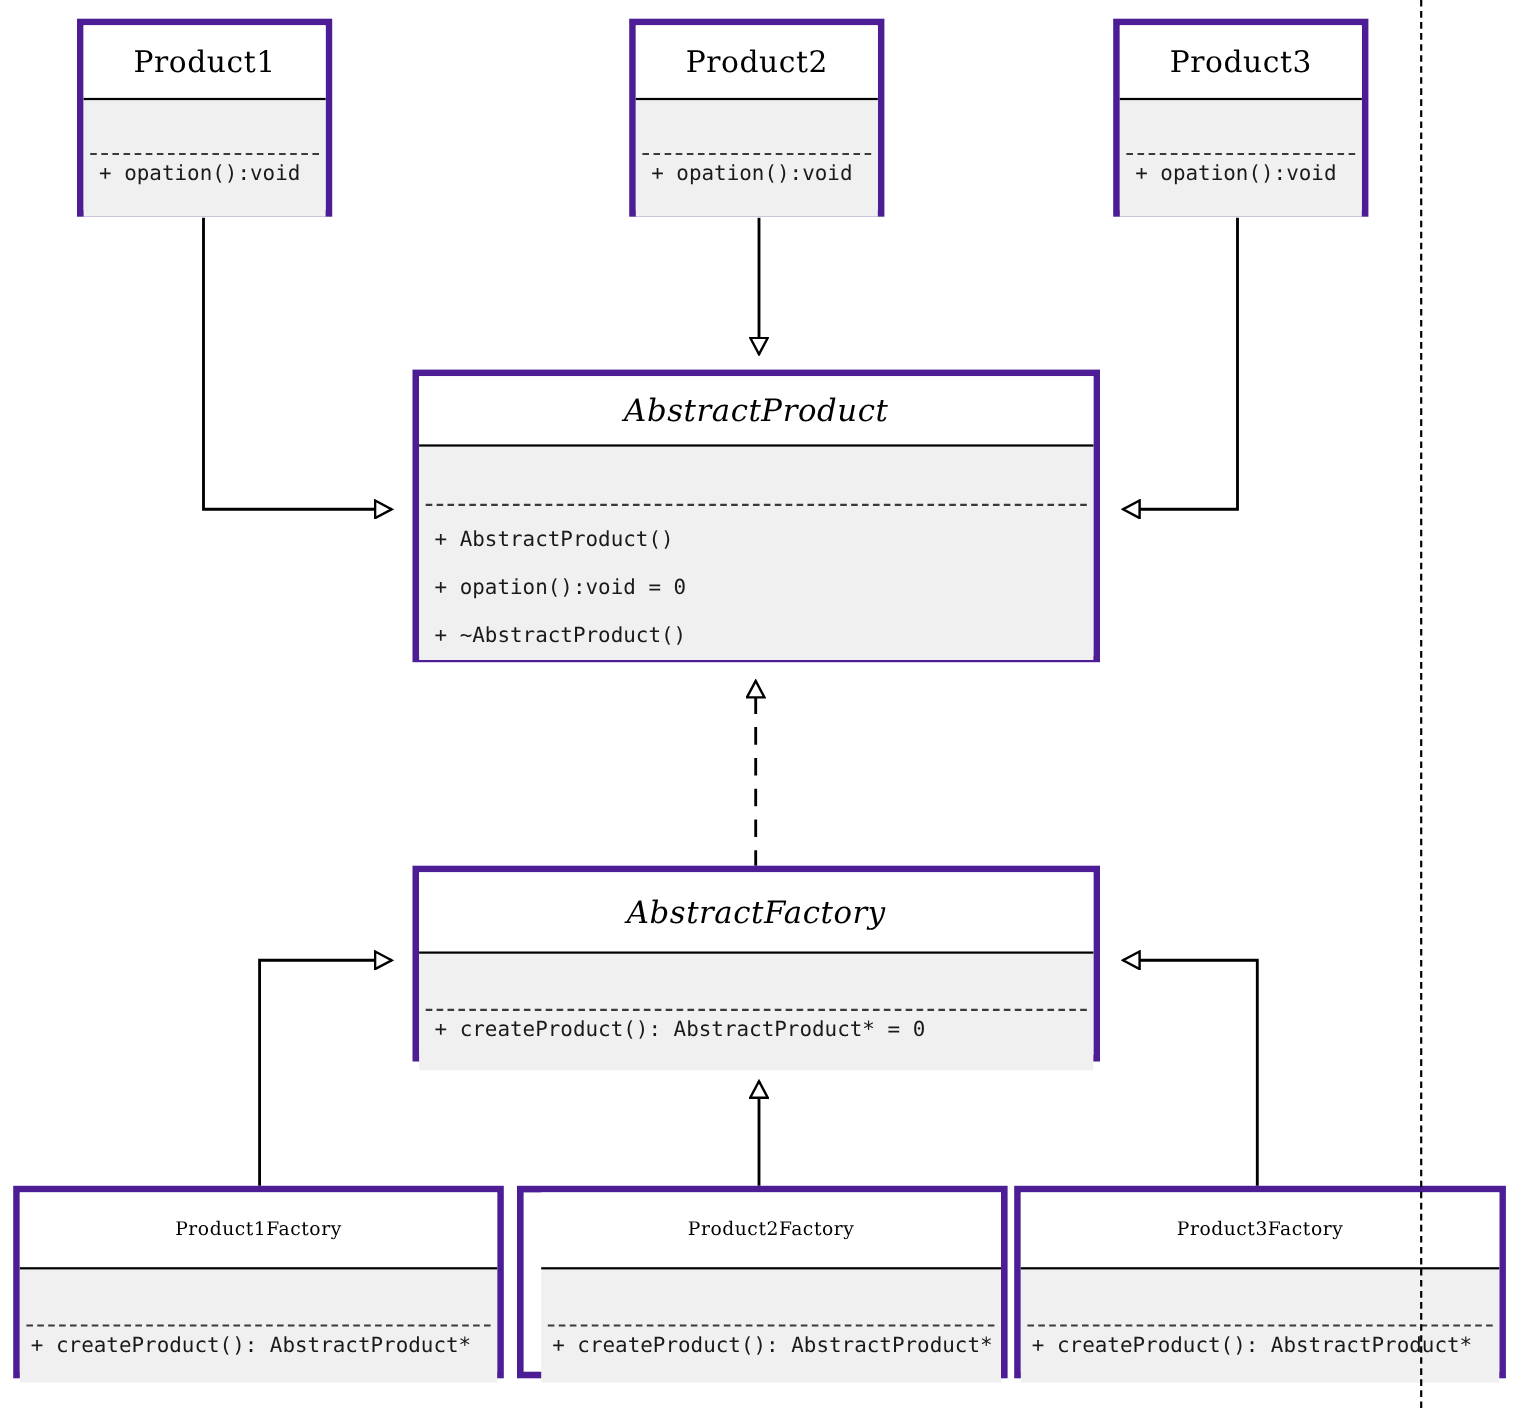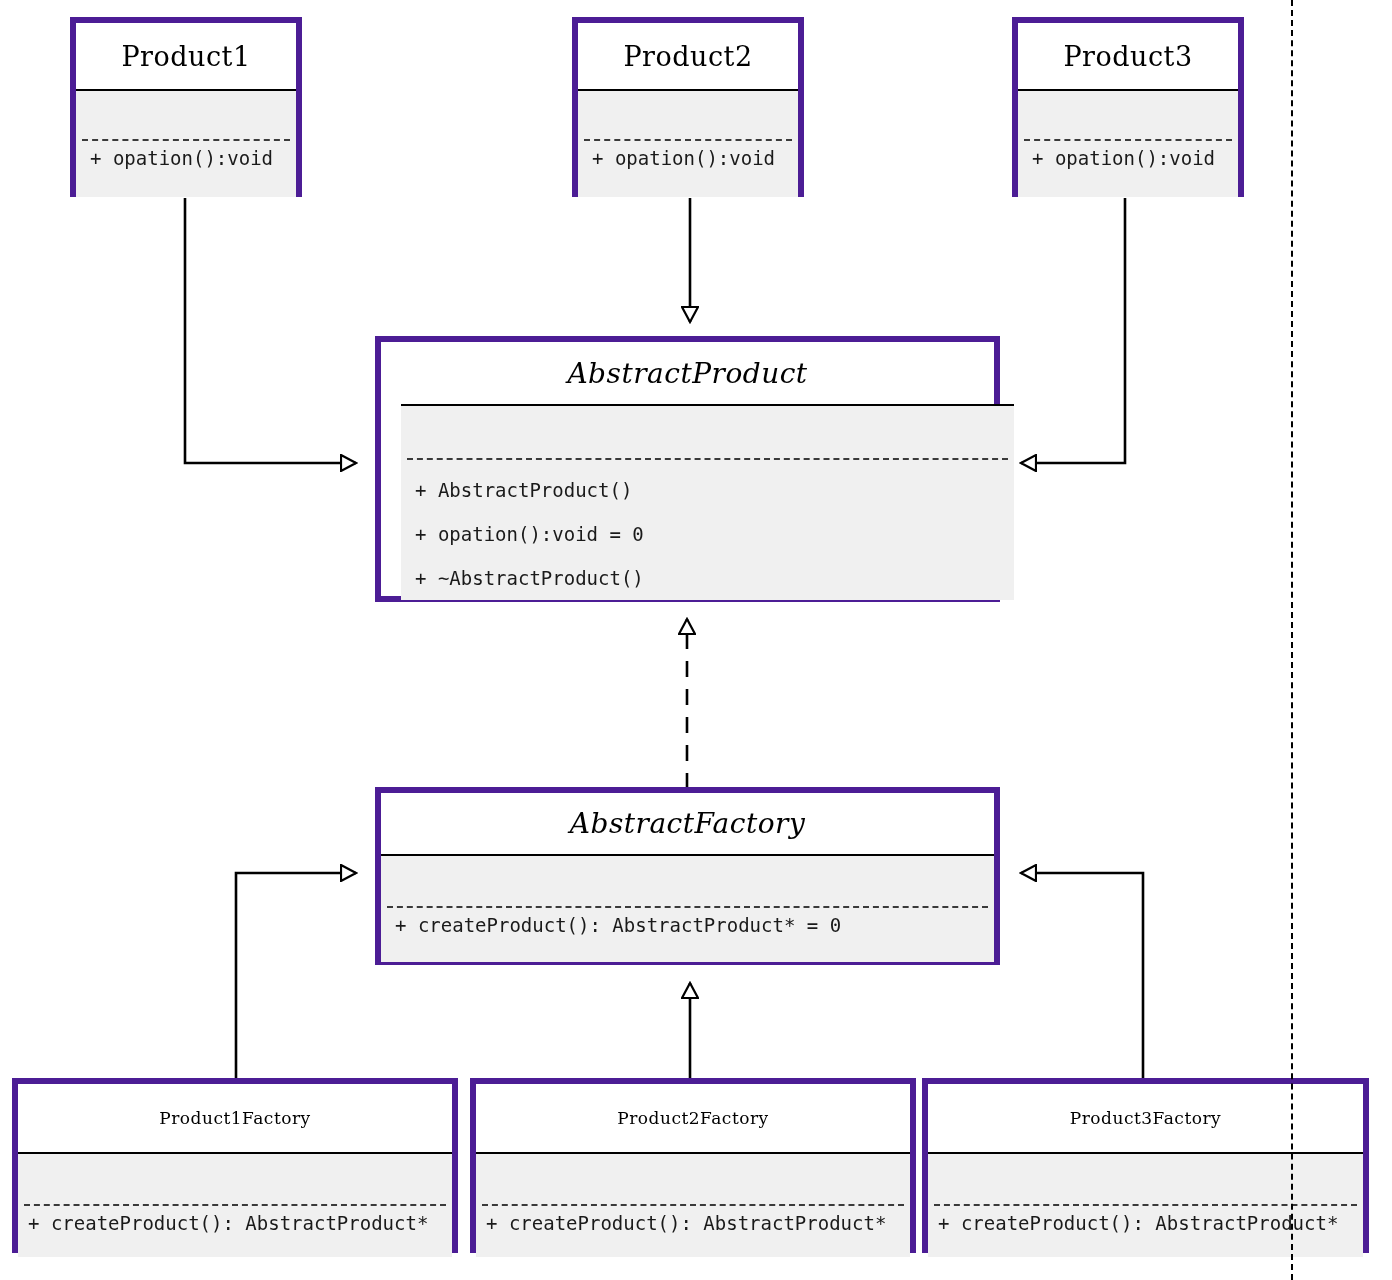--- a/index.html
+++ b/index.html
@@ -79,26 +79,26 @@
     letter-spacing: 0px;
   }
 
   
   .small-box .uml-title { height: 66px; font-size: 27px; }
   .small-box .uml-members { height: 108px; }
   .small-box .member-sep { top: 48px; }
   .small-box .method-list { top: 56px; }
 
   .wide-abs .uml-title { height: 62px; font-size: 28px; }
-  .wide-abs .uml-members { height: 196px; margin-left: 20px; }
+  .wide-abs .uml-members { height: 196px; }
   .wide-abs .member-sep { top: 52px; }
   .wide-abs .method-list { top: 62px; }
   .wide-abs .uml-method { line-height: 44px; }
 
-  .fact-abs .uml-title { height: 61px; font-size: 28px; }
+  .fact-abs .uml-title { height: 72px; font-size: 28px; }
   .fact-abs .uml-members { height: 108px; }
   .fact-abs .member-sep { top: 50px; }
   .fact-abs .method-list { top: 58px; }
 
   .bot-box .uml-title { height: 68px; font-size: 17px; }
   .bot-box .uml-members { height: 105px; }
   .bot-box .member-sep { top: 50px; }
   .bot-box .method-list { top: 58px; }
   .bot-box .uml-method { font-size: 19px; padding-left: 10px; }
 
@@ -208,21 +208,21 @@
   <div class="uml-class bot-box" style="left:12px; top:1078px; width:446px; height:175px;">
     <div class="uml-title">Product1Factory</div>
     <div class="uml-members">
       <div class="member-sep"></div>
       <div class="method-list">
         <div class="uml-method">+ createProduct(): AbstractProduct*</div>
       </div>
     </div>
   </div>
 
-  <div class="uml-class bot-box" style="left:470px; top:1078px; width:446px; height:175px;">
+  <div class="uml-class bot-box" style="left:470px; top:1078px; width:446px; height:175px;padding-left:16px;">
     <div class="uml-title">Product2Factory</div>
     <div class="uml-members">
       <div class="member-sep"></div>
       <div class="method-list">
         <div class="uml-method">+ createProduct(): AbstractProduct*</div>
       </div>
     </div>
   </div>
 
   <div class="uml-class bot-box" style="left:922px; top:1078px; width:447px; height:175px;">

